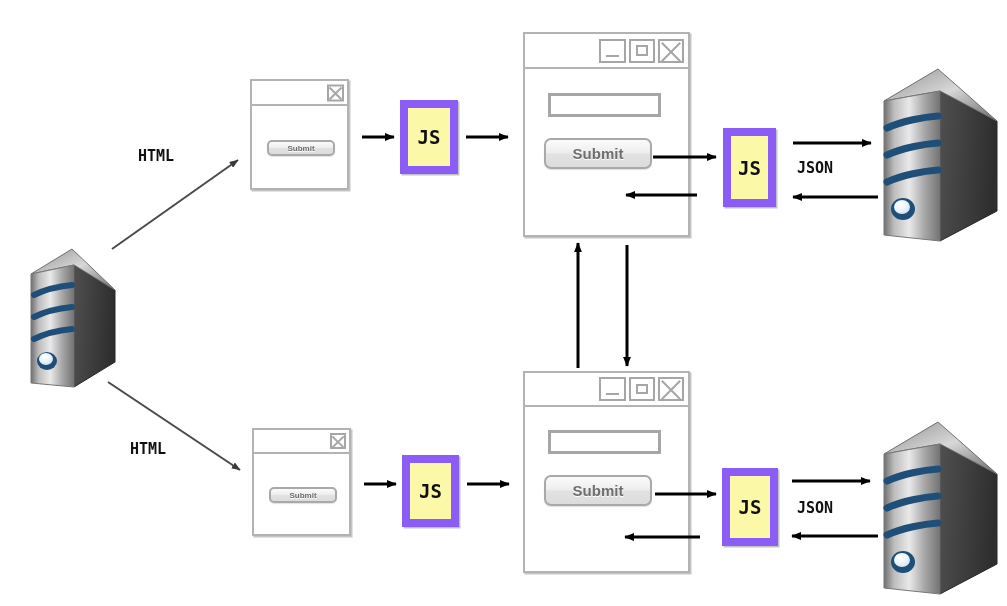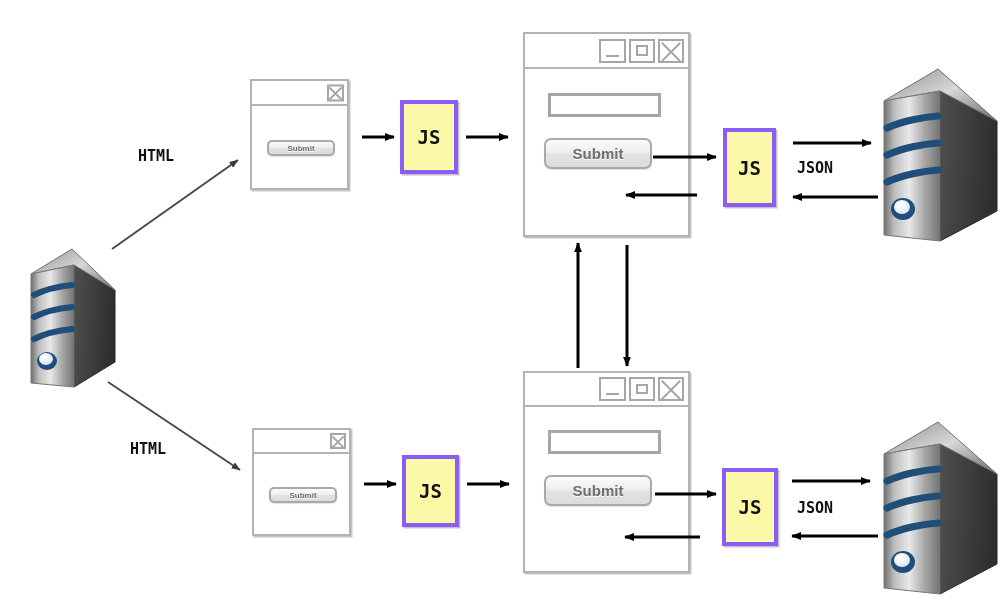--- a/index.html
+++ b/index.html
@@ -101,21 +101,21 @@
     display:flex;align-items:center;justify-content:center;
     text-shadow:0 1px 0 #fff;
     box-shadow:0 1px 1px rgba(0,0,0,.12);
   }
 
   
   .jsbox{
     position:absolute;
     box-sizing:border-box;
     background:#fbf8a8;
-    border:4px solid #8b5cf6;
+    border:8px solid #8b5cf6;
     display:flex;align-items:center;justify-content:center;
     font-family:"DejaVu Sans Mono","Liberation Mono",monospace;
     font-weight:bold;
     color:#111;
     box-shadow:1.5px 1.5px 0 rgba(120,120,120,.45);
     text-align:right;
   }
 
   
   #arrows{position:absolute;left:0;top:0;width:1007px;height:606px;pointer-events:none;}

